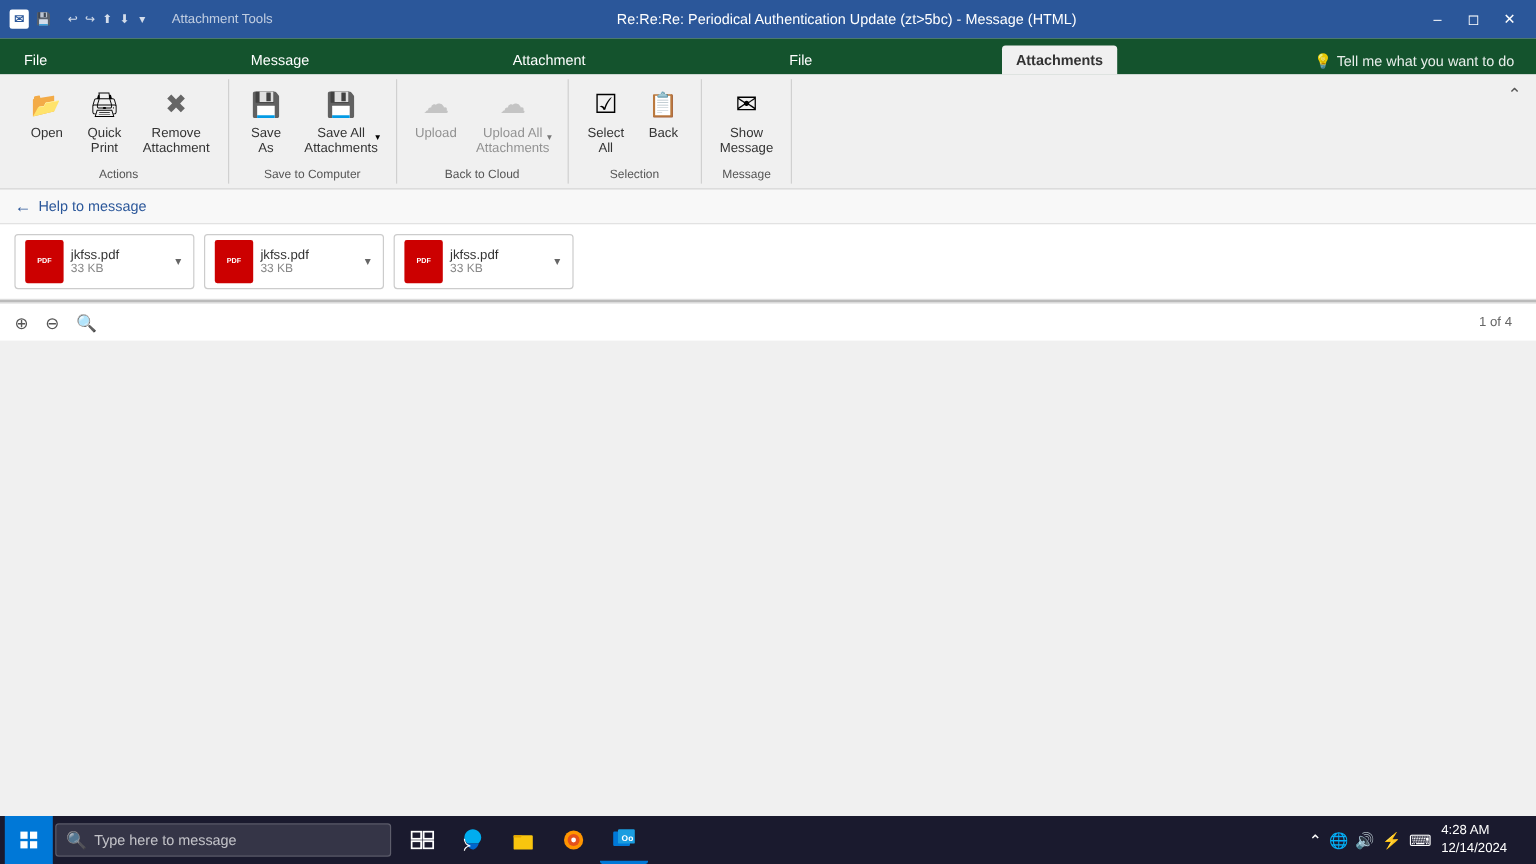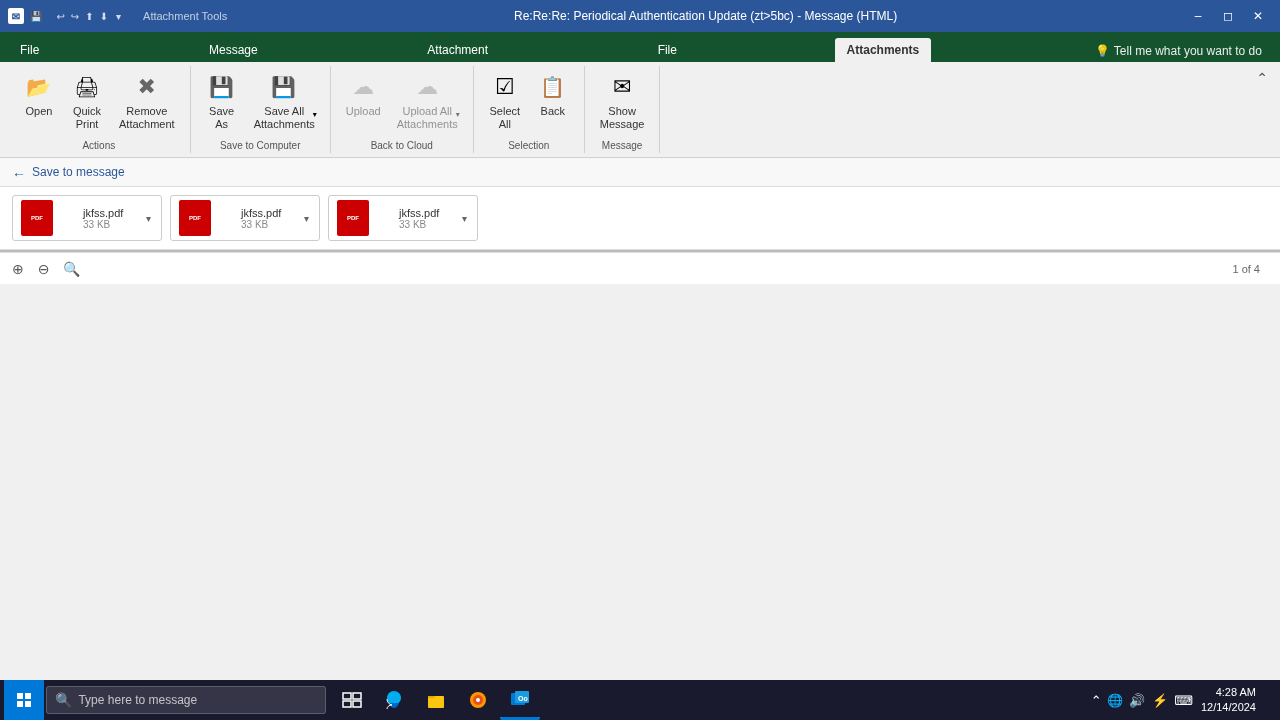--- a/index.html
+++ b/index.html
@@ -184,21 +184,21 @@
       background: #c00;
       border-radius: 2px;
       display: flex;
       align-items: center;
       justify-content: center;
       color: white;
       font-size: 8px;
       font-weight: bold;
       flex-direction: column;
     }
-    .attachment-info { flex: 1; margin-left: 24px; }
+    .attachment-info { flex: 1; }
     .attachment-name { font-size: 11px; color: #333; }
     .attachment-size { font-size: 10px; color: #888; }
     .attachment-dropdown {
       font-size: 10px;
       color: #666;
       cursor: pointer;
       padding: 2px;
     }
 
     
@@ -322,21 +322,21 @@
       align-items: center;
       gap: 8px;
       color: white;
       font-size: 11px;
       padding-right: 8px;
     }
     .taskbar-icons {
       display: flex; gap: 6px; align-items: center;
     }
     .sys-icon { font-size: 13px; cursor: pointer; }
-    .taskbar-clock { text-align: right; font-size: 11px; line-height: 1.4; }
+    .taskbar-clock { text-align: left; font-size: 11px; line-height: 1.4; }
     .preview-wrapper {
       flex: 1;
       position: relative;
       overflow: hidden;
     }
   </style>
 </head>
 <body>
 
 <div class="title-bar">
@@ -442,21 +442,21 @@
       </div>
     </div>
     <div class="ribbon-group-label">Message</div>
   </div>
 
   <div class="ribbon-collapse">⌃</div>
 </div>
 
 <div class="back-bar">
   <span style="font-size:14px;">←</span>
-  <span>Save to message</span>
+  <span>Help to message</span>
 </div>
 
 <div class="attachment-list">
   <div class="attachment-item">
     <div class="pdf-icon">
       <span style="font-size:6px;font-weight:bold;">PDF</span>
     </div>
     <div class="attachment-info">
       <div class="attachment-name">jkfss.pdf</div>
       <div class="attachment-size">33 KB</div>

